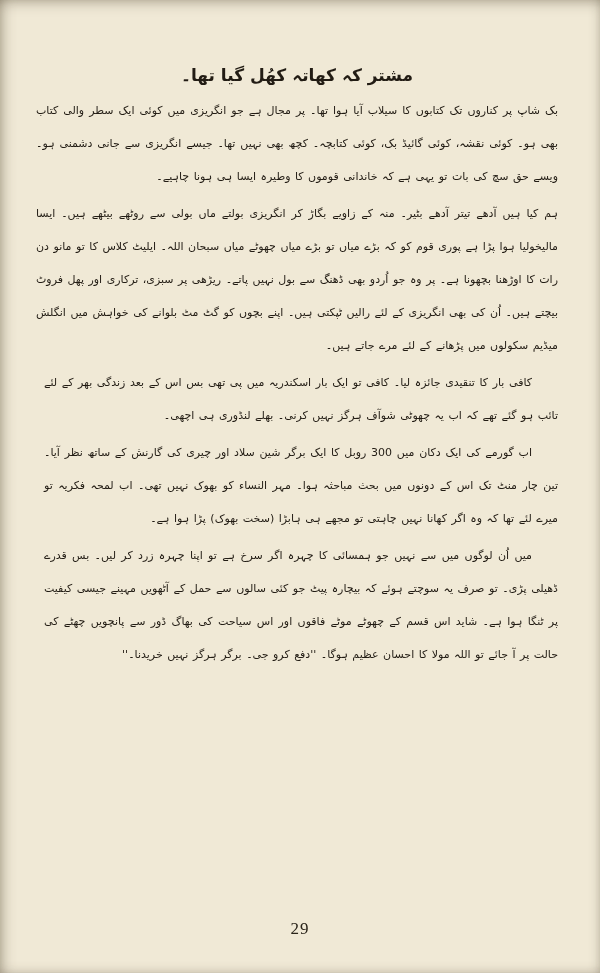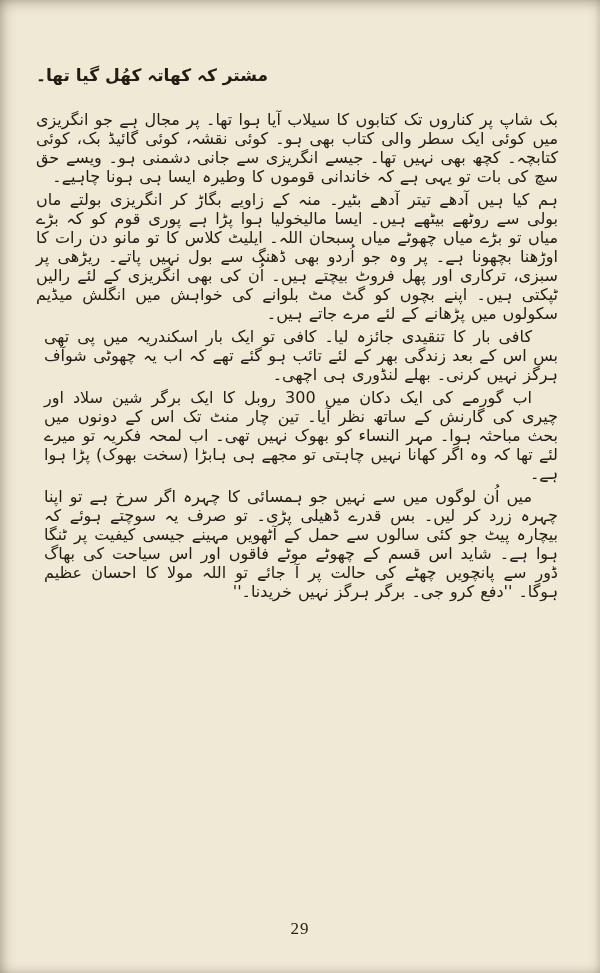--- a/index.html
+++ b/index.html
@@ -25,27 +25,27 @@
     position: absolute;
     top: 58px;
     right: 42px;
     left: 36px;
     direction: rtl;
     color: #221c14;
   }
   .opening-line {
     font-size: 17px;
     line-height: 34px;
-    text-align: left;
-    margin: 0 0 18px 0;
+    text-align: center;
+    margin: 0 0 2px 0;
     font-weight: 600;
   }
   .para {
-    font-size: 16px;
-    line-height: 19px;
+    font-size: 11px;
+    line-height: 33px;
     text-align: justify;
     text-justify: inter-word;
     margin: 0 0 4px 0;
     word-spacing: 1px;
   }
   .para.indent {
     text-indent: 26px;
     margin-left: 8px;
   }
   .page-number {

